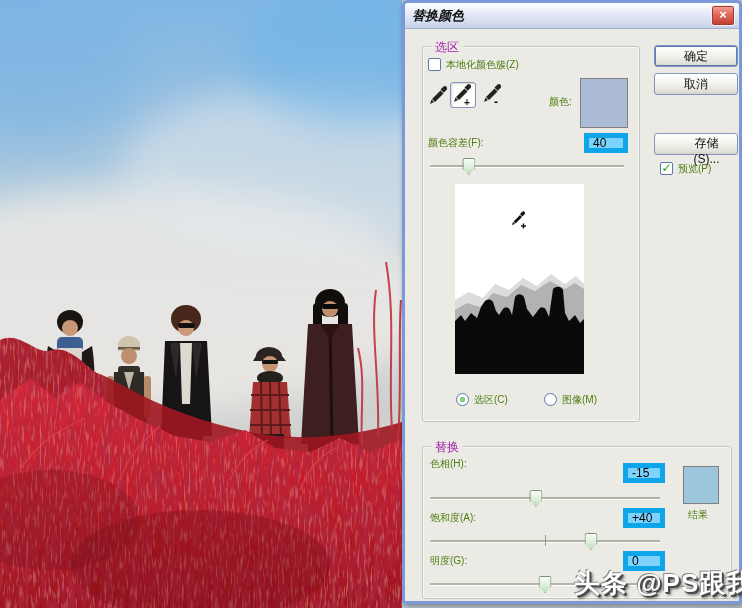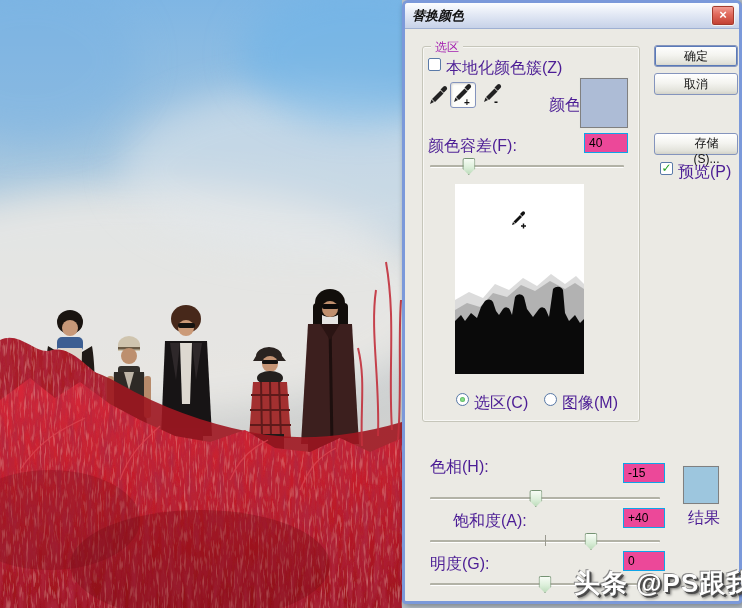--- a/index.html
+++ b/index.html
@@ -22,23 +22,23 @@
             color:#fff;font-weight:bold;font-size:13px;line-height:18px;text-align:center;}
   .groupbox{position:absolute;border:1px solid #c6c6ba;border-radius:3px;
             box-shadow:inset 0 0 0 1px rgba(255,255,255,.6);}
   .grouplabel{position:absolute;top:-8px;left:8px;padding:0 4px;background:#ebeae4;
               color:#a21caf;font-size:12px;font-family:Liberation Serif, serif;}
   .xpbtn{position:absolute;width:84px;height:22px;box-sizing:border-box;font-size:12px;color:#111;
          border:1px solid #8494bd;border-radius:3px;cursor:pointer;
          background:linear-gradient(180deg,#ffffff 0%,#f4f4f0 45%,#e2e2da 85%,#d2d2c8 100%);
          font-family:"Liberation Sans","DejaVu Sans",sans-serif;}
   .xpbtn.default{box-shadow:inset 0 0 0 1px #5a7ab8;}
-  .num{position:absolute;width:44px;height:20px;box-sizing:border-box;border:1px solid #0ea5e9;
-       background:#ec4899;font-size:12px;padding:1px 4px;font-family:"Liberation Sans","DejaVu Sans",sans-serif;}
-  .lbl{position:absolute;font-size:16px;color:#4c1d95;white-space:nowrap;}
+  .num{position:absolute;width:44px;height:20px;box-sizing:border-box;border:5px solid #0ea5e9;
+       background:#7dd3fc;font-size:12px;padding:1px 4px;font-family:"Liberation Sans","DejaVu Sans",sans-serif;}
+  .lbl{position:absolute;font-size:10px;color:#4d7c0f;white-space:nowrap;}
   .checkbox{position:absolute;width:13px;height:13px;box-sizing:border-box;background:#fff;
             border:1px solid #5a7aa8;border-radius:2px;cursor:pointer;font-size:12px;font-weight:bold;
             color:#1fa11f;line-height:11px;text-align:center;}
   .radio{position:absolute;width:13px;height:13px;box-sizing:border-box;border:1px solid #5a7aa8;
          border-radius:50%;background:radial-gradient(#fff 60%,#dde4ee);cursor:pointer;}
   .radio.on::after{content:"";position:absolute;left:3px;top:3px;width:5px;height:5px;border-radius:50%;
          background:radial-gradient(#8ee08e 20%,#2f9e3f);}
   .slider{position:absolute;height:16px;cursor:pointer;}
   .slider .track{position:absolute;left:0;right:0;top:8px;height:2px;background:#b2b2a6;
                  border-bottom:1px solid #fff;border-radius:1px;}
@@ -234,29 +234,32 @@
   <span class="lbl" style="left:69px;top:390px;">选区(C)</span>
   <div class="radio" style="left:139px;top:390px;"></div>
   <span class="lbl" style="left:157px;top:390px;">图像(M)</span>
 
   <button class="xpbtn default" style="left:249px;top:42px;">确定</button>
   <button class="xpbtn" style="left:249px;top:70px;">取消</button>
   <button class="xpbtn" style="left:249px;top:130px;padding-left:27px;">存储(S)...</button>
   <div class="checkbox" style="left:255px;top:159px;"><span>✓</span></div>
   <span class="lbl" style="left:273px;top:159px;">预览(P)</span>
 
+  <div class="groupbox" style="left:17px;top:443px;width:308px;height:151px;">
+    <span class="grouplabel">替换</span>
+  </div>
 
   <span class="lbl" style="left:25px;top:454px;">色相(H):</span>
   <input class="num" style="left: 218px; top: 460px; width: 42px;" value="-15">
   <div class="slider" style="left:25px;top:486px;width:230px;">
     <div class="track"></div>
     <div class="thumb" style="left:46%;"></div>
   </div>
 
-  <span class="lbl" style="left:25px;top:508px;margin-left:23px;">饱和度(A):</span>
+  <span class="lbl" style="left:25px;top:508px;">饱和度(A):</span>
   <input class="num" style="left: 218px; top: 505px; width: 42px;" value="+40">
   <div class="slider" style="left:25px;top:529px;width:230px;">
     <div class="track"></div>
     <div class="tick"></div>
     <div class="thumb" style="left:70%;"></div>
   </div>
 
   <span class="lbl" style="left:25px;top:551px;">明度(G):</span>
   <input class="num" style="left: 218px; top: 548px; width: 42px;" value="0">
   <div class="slider" style="left:25px;top:572px;width:230px;">

